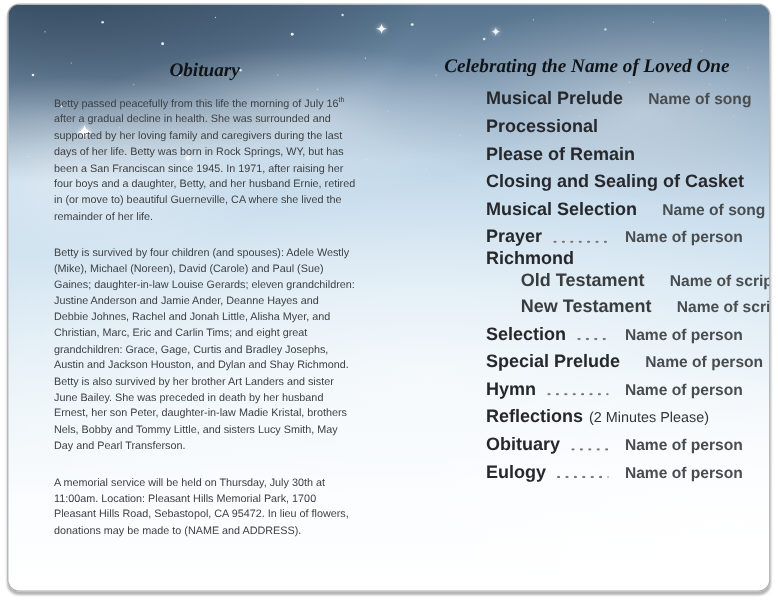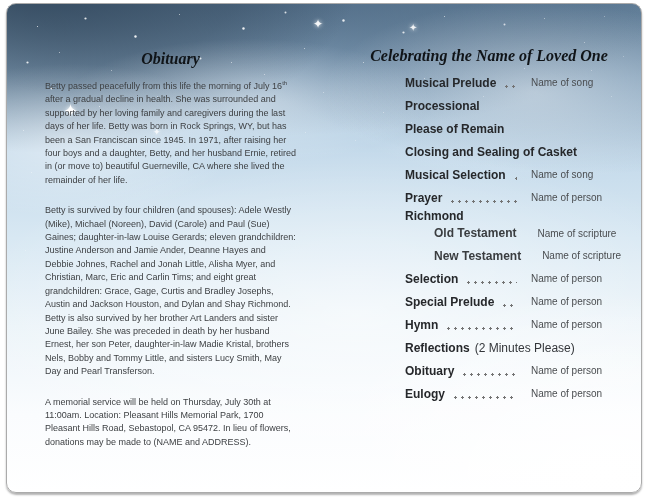--- a/index.html
+++ b/index.html
@@ -74,29 +74,29 @@
     margin:0 0 17px 0;font-size:9px;line-height:13.4px;color:#3e4144;
     text-align:left;
   }
   .body-text sup{font-size:6px;vertical-align:super;line-height:0;}
   
   .page-right{padding:42px 22px 0 35px;}
   .page-right .heading{margin-bottom:5px;}
   .sv-row{display:flex;align-items:center;height:23px;}
   .sv-row.scripture-head{height:13px;}
   .sv-row.sub{height:22.5px;padding-left:29px;}
-  .sv-label{font-size:12px;font-weight:bold;color:#26282b;white-space:nowrap;padding-left:46px;}
+  .sv-label{font-size:15px;font-weight:bold;color:#26282b;white-space:nowrap;padding-left:46px;}
   .sv-row.sub .sv-label{font-weight:bold;color:#3a3d40;}
   .sv-note{font-size:12px;color:#33363a;margin-left:5px;white-space:nowrap;}
   .sv-dots{
     flex:1 1 auto;height:3px;margin:0 14px 0 7px;align-self:center;transform:translateY(4px);
     background-image:radial-gradient(circle,#737373 1px,rgba(0,0,0,0) 1.15px);
     background-size:7px 3px;background-repeat:repeat-x;background-position:0 50%;
   }
-  .sv-value{flex:0 0 88px;font-size:10px;color:#4a4d50;white-space:nowrap;}
+  .sv-value{flex:0 0 88px;font-size:13px;color:#4a4d50;white-space:nowrap;font-weight:bold;}
 </style>
 </head>
 <body>
 
 <div class="card">
   <div class="stars"></div>
   <span class="sparkle s1">✦</span>
   <span class="sparkle s2">✦</span>
   <span class="sparkle s3">✦</span>
   <span class="sparkle s4">✦</span>

